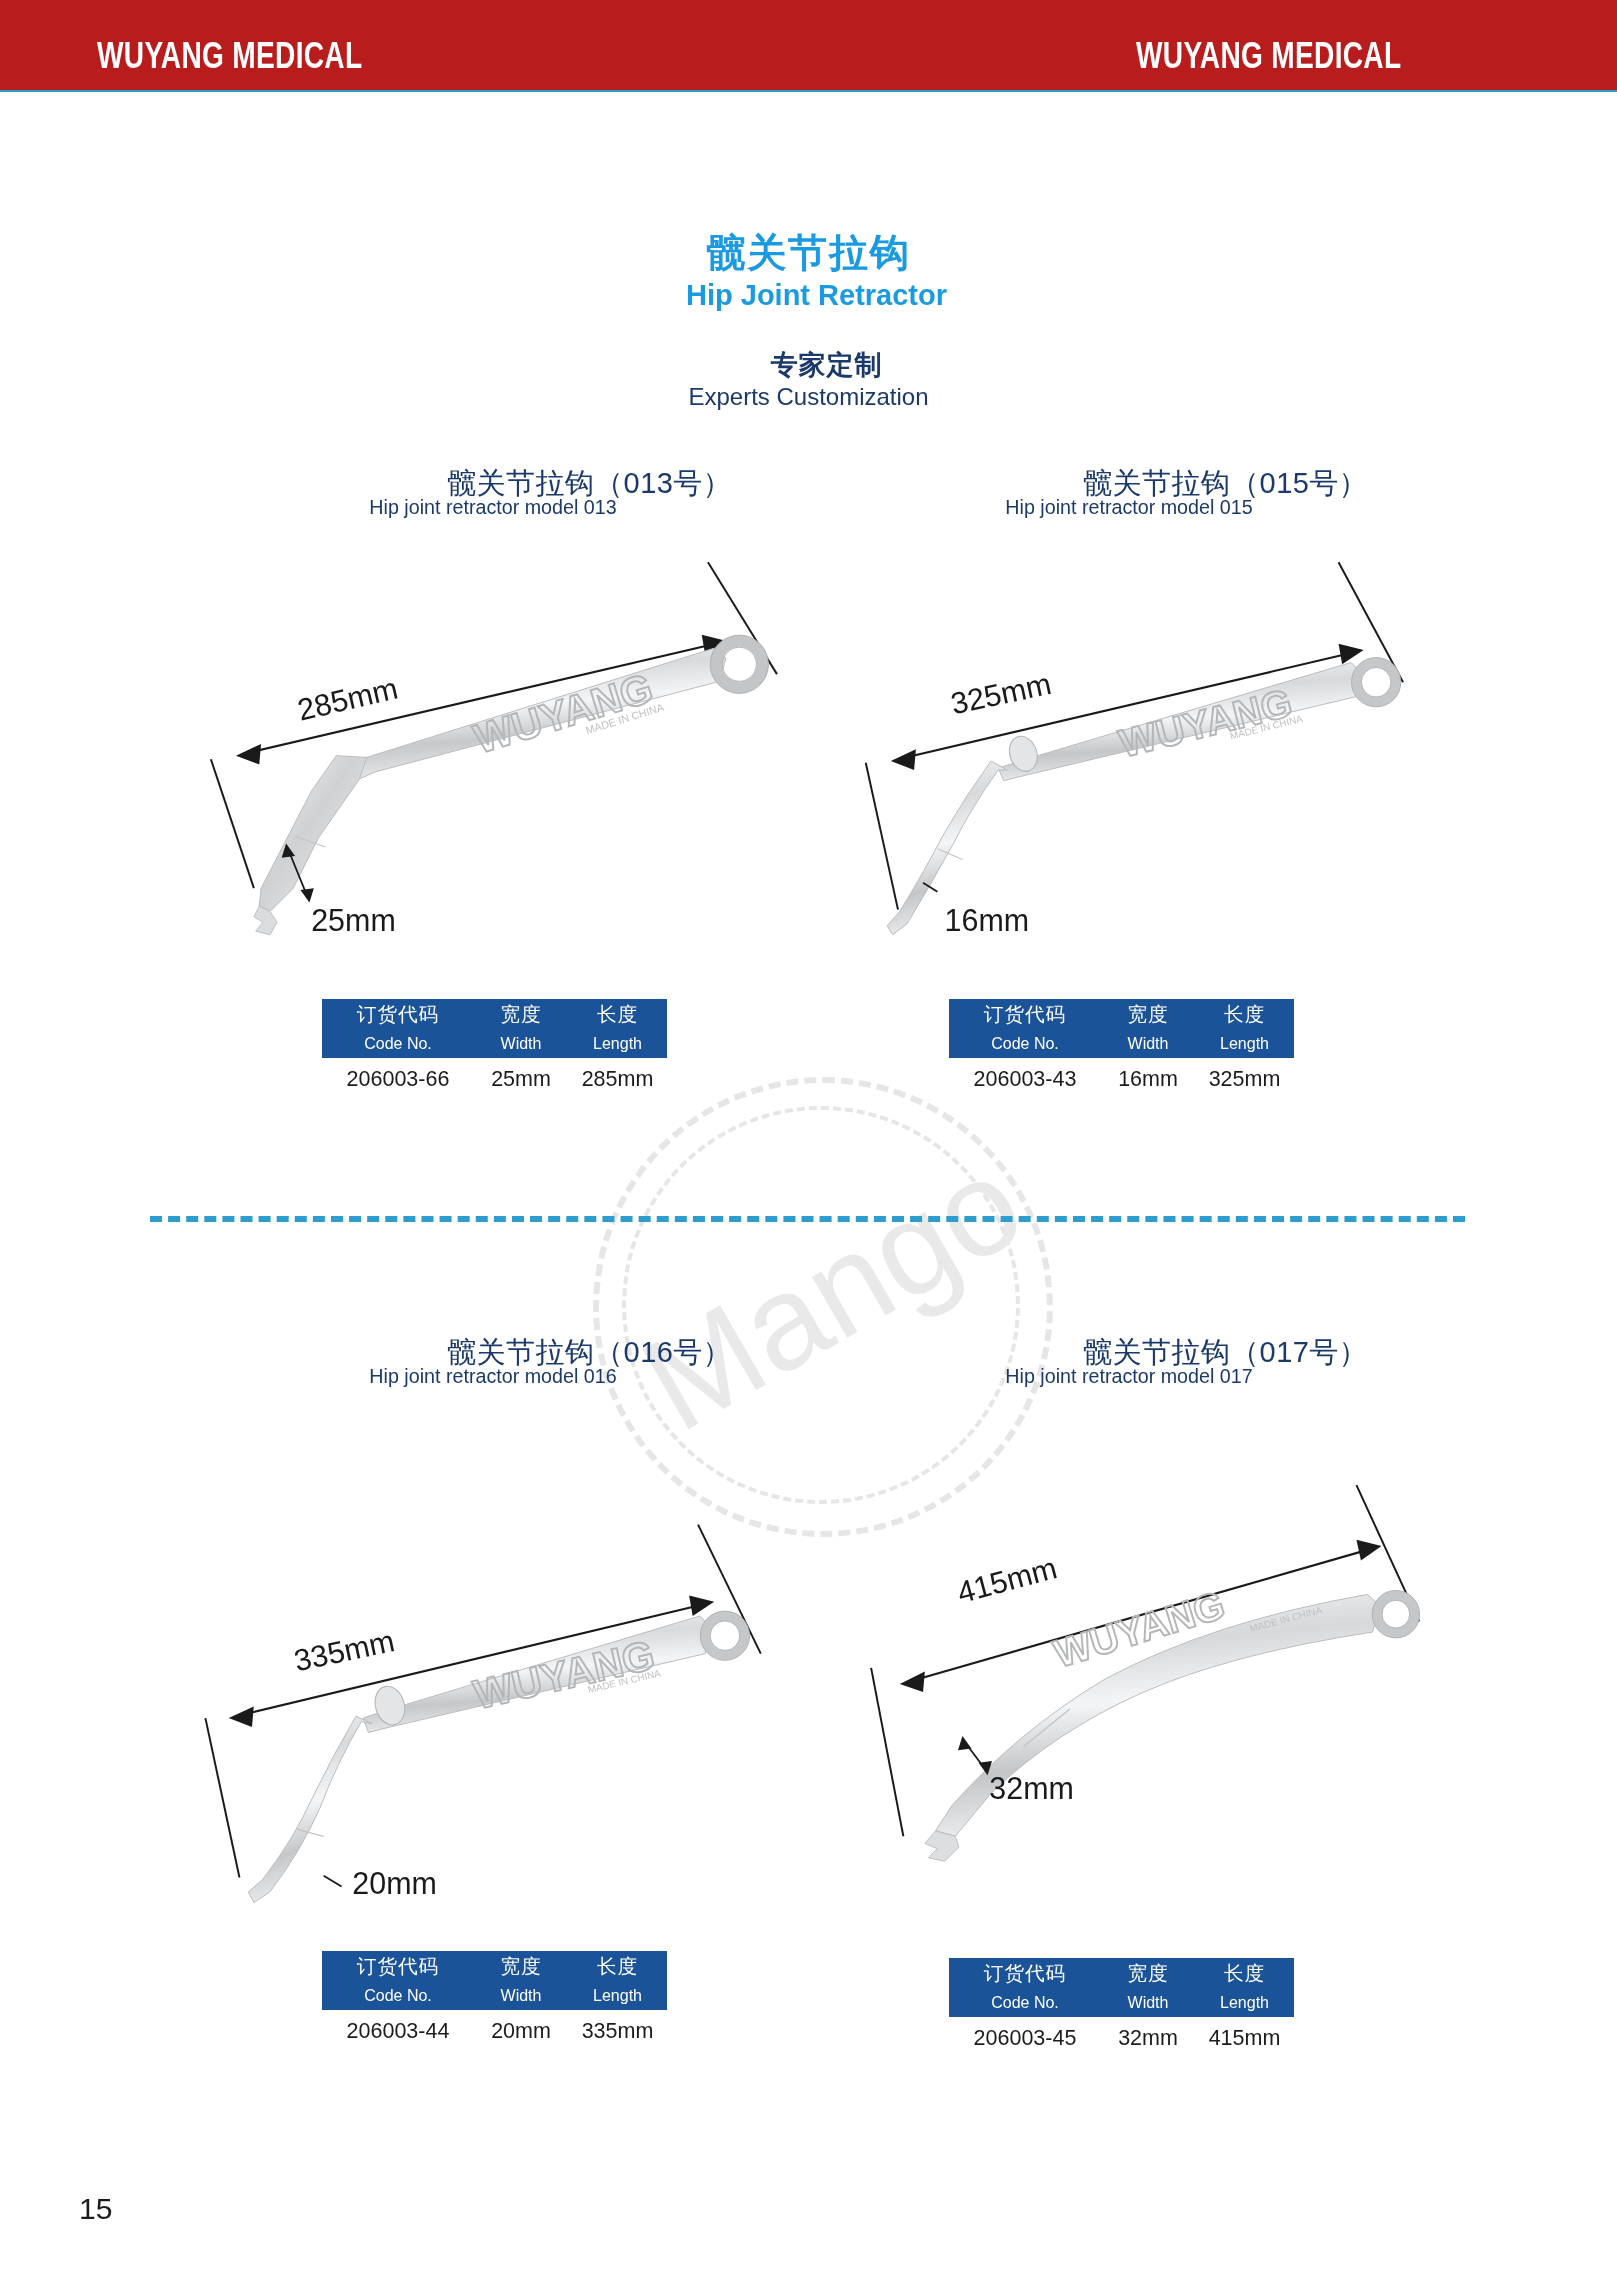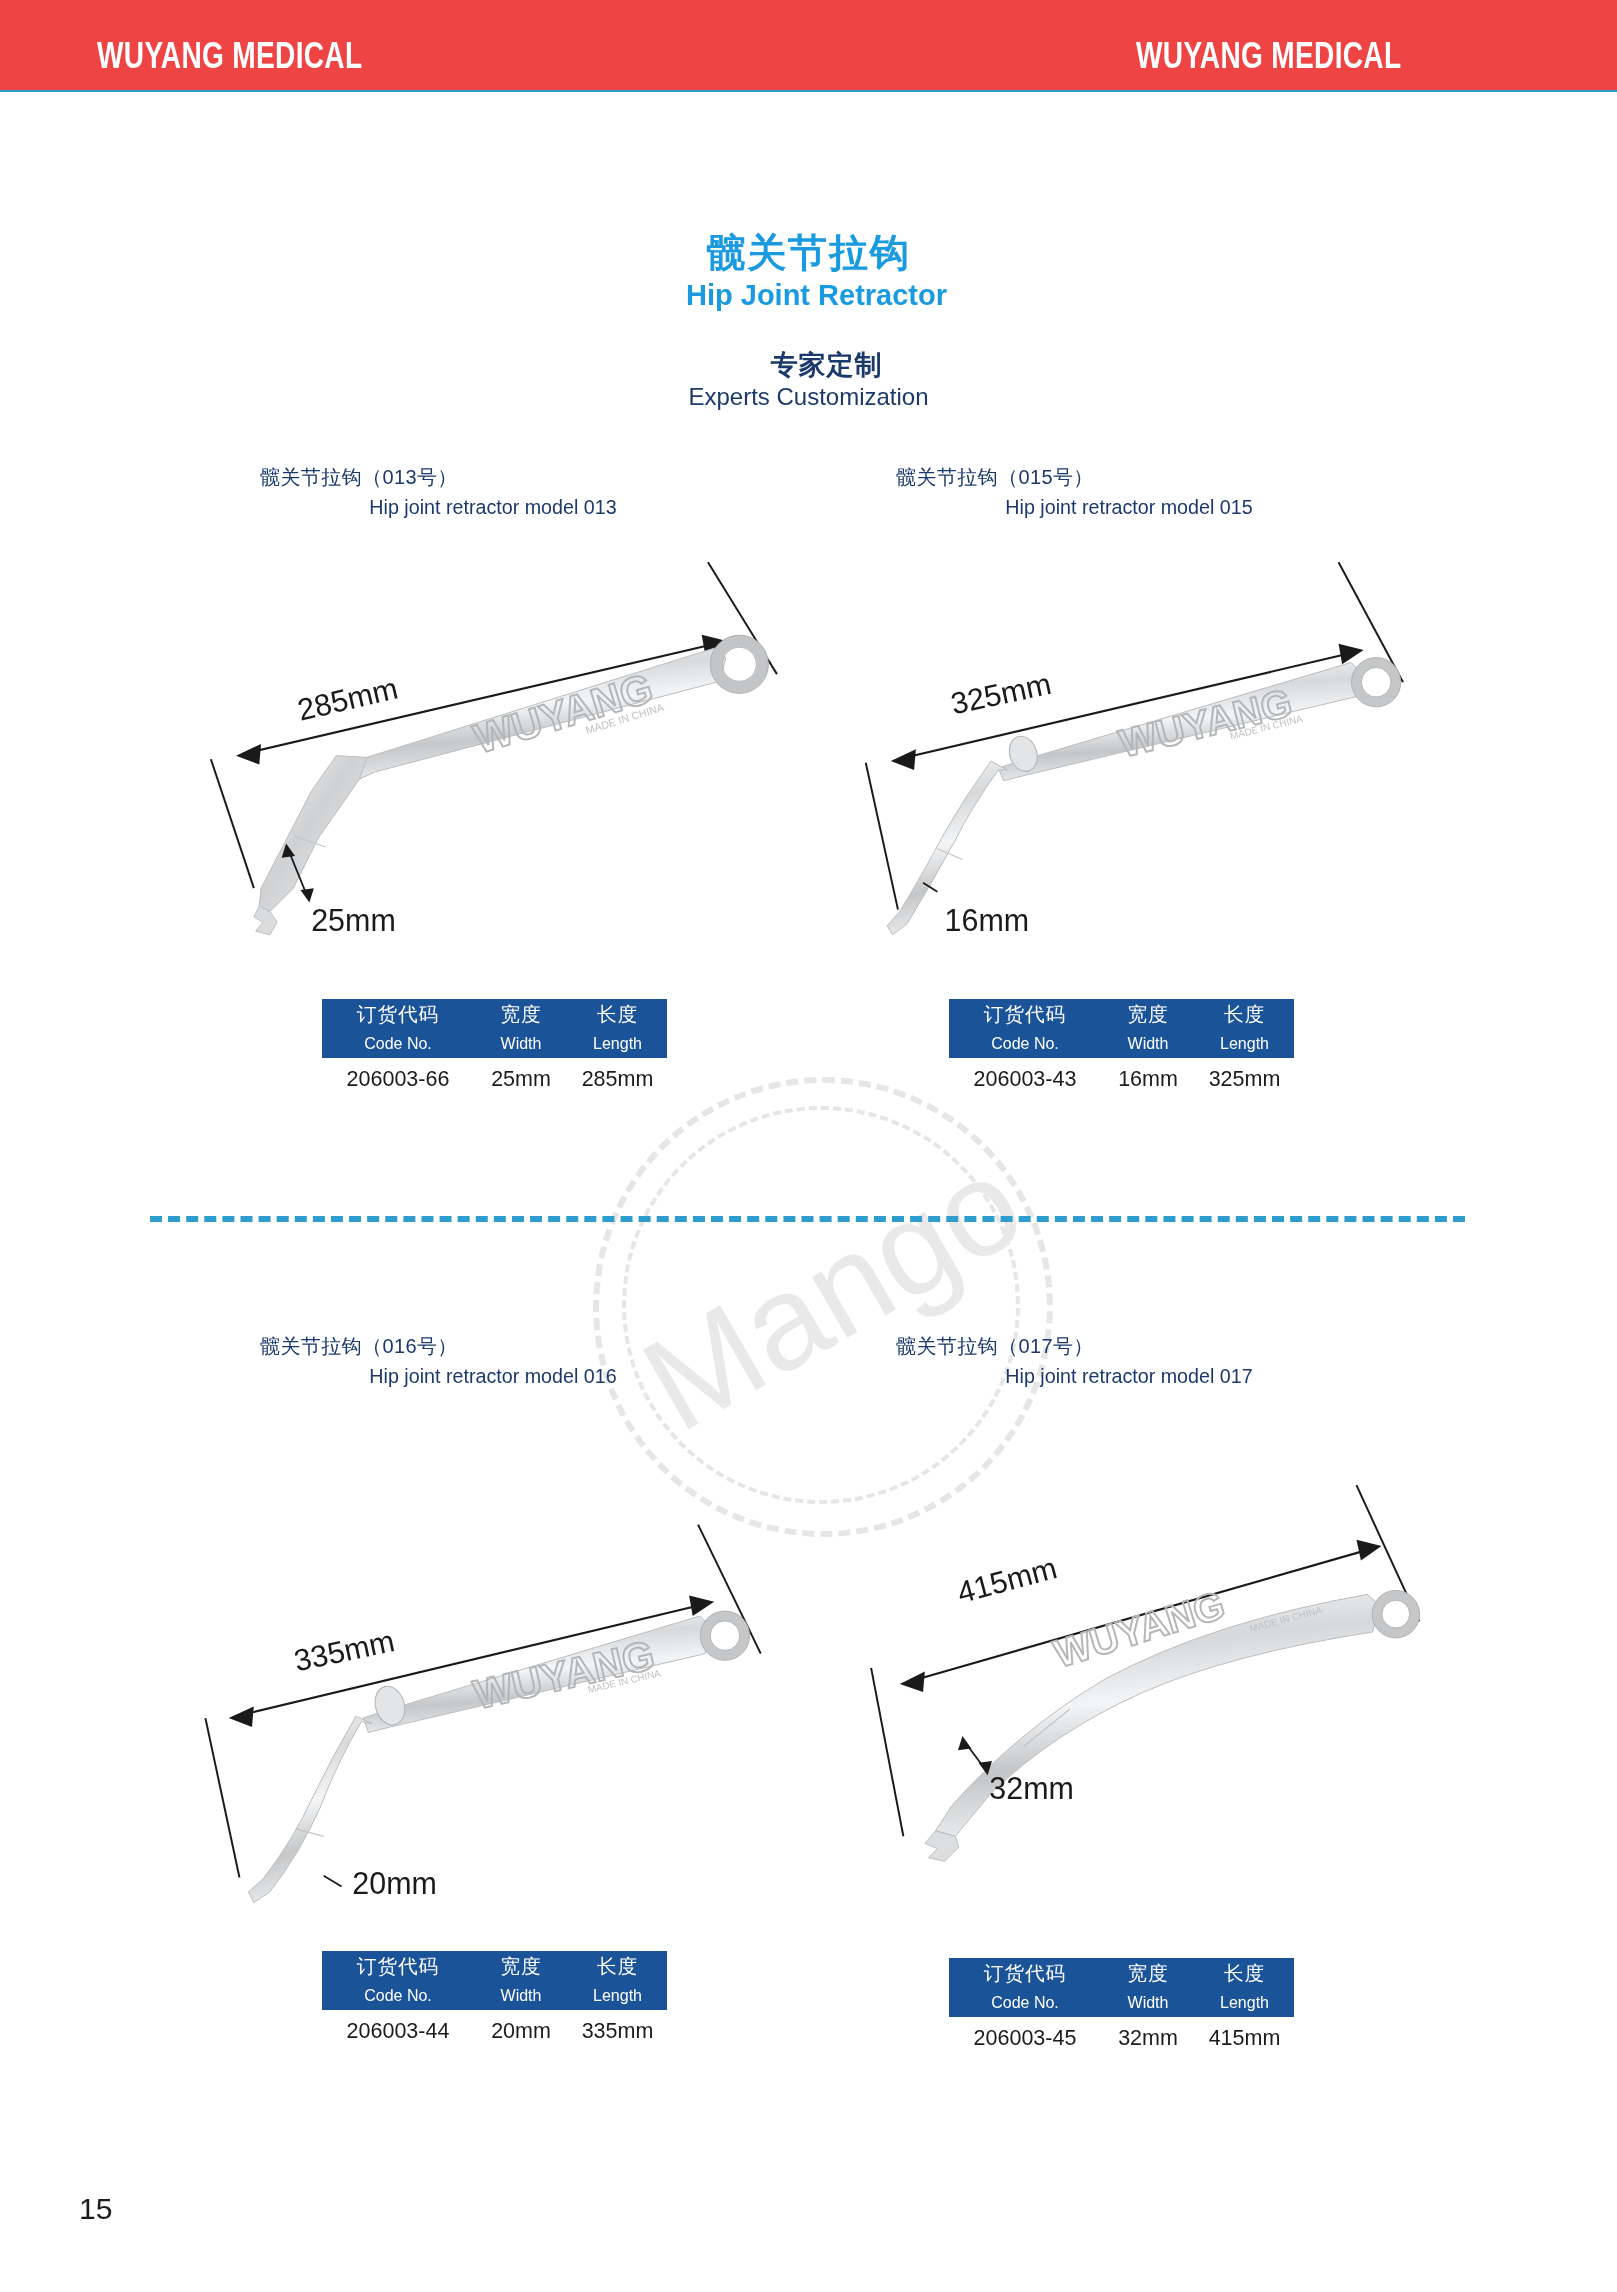--- a/index.html
+++ b/index.html
@@ -3,21 +3,21 @@
 <meta charset="utf-8">
 <style>
   html,body{margin:0;padding:0;}
   body{
     width:1617px;height:2293px;background:#ffffff;position:relative;overflow:hidden;
     font-family:"Liberation Sans","DejaVu Sans",sans-serif;
   }
   
   .header-band{
     position:absolute;left:0;top:0;width:1617px;height:90px;
-    background:#ef4444;border-bottom:2.7px solid #2e9ccc;
+    background:#b91c1c;border-bottom:2.7px solid #2e9ccc;
   }
   .brand{
     position:absolute;top:38px;color:#ffffff;font-weight:bold;font-size:36px;
     letter-spacing:0.4px;transform:scaleX(.78);transform-origin:left center;
     white-space:nowrap;line-height:1;
   }
   .brand-left{left:97px;}
   .brand-right{left:1136px;}
 
   
@@ -52,22 +52,22 @@
     color:#1b3a6b;font-size:27px;font-weight:bold;letter-spacing:0.9px;
   }
   .sub-en{
     position:absolute;left:0;top:383px;width:1617px;text-align:center;
     color:#1b3a6b;font-size:24px;
   }
 
   
   .product{position:absolute;}
   .p-label-cn{
-    position:absolute;width:466px;text-align:left;left:0;top:0;
-    color:#1b3a6b;font-size:20px;letter-spacing:0.4px;
+    position:absolute;width:466px;text-align:right;left:6px;top:0;
+    color:#1b3a6b;font-size:29px;letter-spacing:0.4px;
   }
   .p-label-en{
     position:absolute;width:466px;text-align:center;left:0;top:32px;
     color:#1b3a6b;font-size:19.7px;
   }
 
   
   .photo{position:absolute;}
   .photo svg{display:block;}
 

